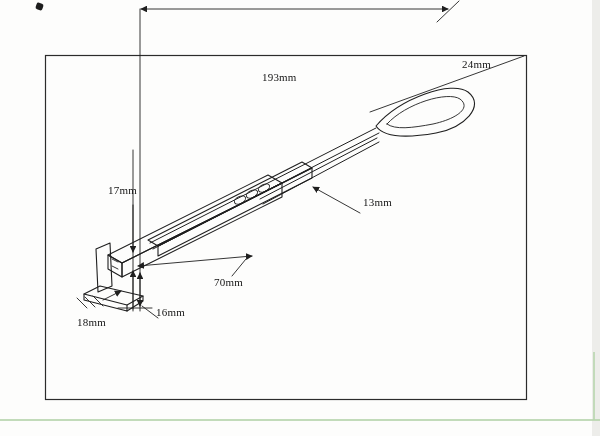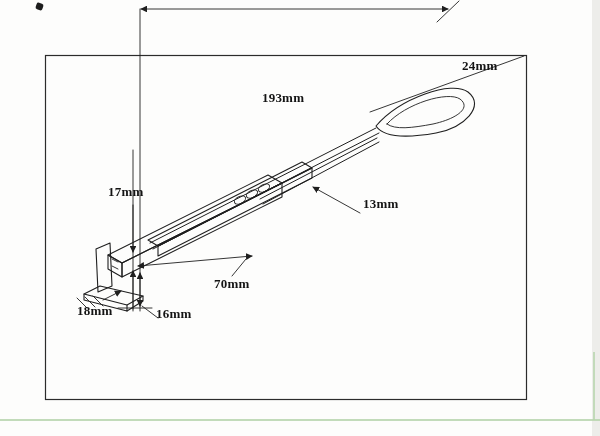--- a/index.html
+++ b/index.html
@@ -9,22 +9,22 @@
     background:#ffffff;
     font-family:"Liberation Serif", serif;
   }
   .canvas{
     position:relative;width:600px;height:436px;
     background:#fdfdfc;
   }
   svg.art{position:absolute;left:0;top:0;width:600px;height:436px}
   .dim-label{
     position:absolute;
-    font-weight:700;
-    font-size:13px;
+    font-weight:400;
+    font-size:11px;
     color:#141414;
     white-space:nowrap;
     letter-spacing:.2px;
   }
   
   .edge-band{
     position:absolute;right:0;top:0;width:8px;height:436px;
     background:#ededea;
   }
   .green-line-bottom{
@@ -118,21 +118,21 @@
       <line x1="103" y1="300" x2="121" y2="291" marker-end="url(#ah)"></line>
 
       <line x1="140" y1="273" x2="140" y2="306" marker-start="url(#ah)" marker-end="url(#ah)"></line>
       <line x1="118" y1="308" x2="152" y2="308"></line>
       <line x1="158" y1="318" x2="142" y2="306"></line>
 
       <line x1="360" y1="213" x2="313" y2="187" marker-end="url(#ah)"></line>
     </g>
   </svg>
 
-  <div class="dim-label" style="left:262px;top:90px">193mm</div>
+  <div class="dim-label" style="left:262px;top:71px">193mm</div>
   <div class="dim-label" style="left:462px;top:58px">24mm</div>
   <div class="dim-label" style="left:108px;top:184px">17mm</div>
   <div class="dim-label" style="left:363px;top:196px">13mm</div>
   <div class="dim-label" style="left:214px;top:276px">70mm</div>
-  <div class="dim-label" style="left:77px;top:303px">18mm</div>
+  <div class="dim-label" style="left:77px;top:316px">18mm</div>
   <div class="dim-label" style="left:156px;top:306px">16mm</div>
 
 </div>
 
 </body></html>

